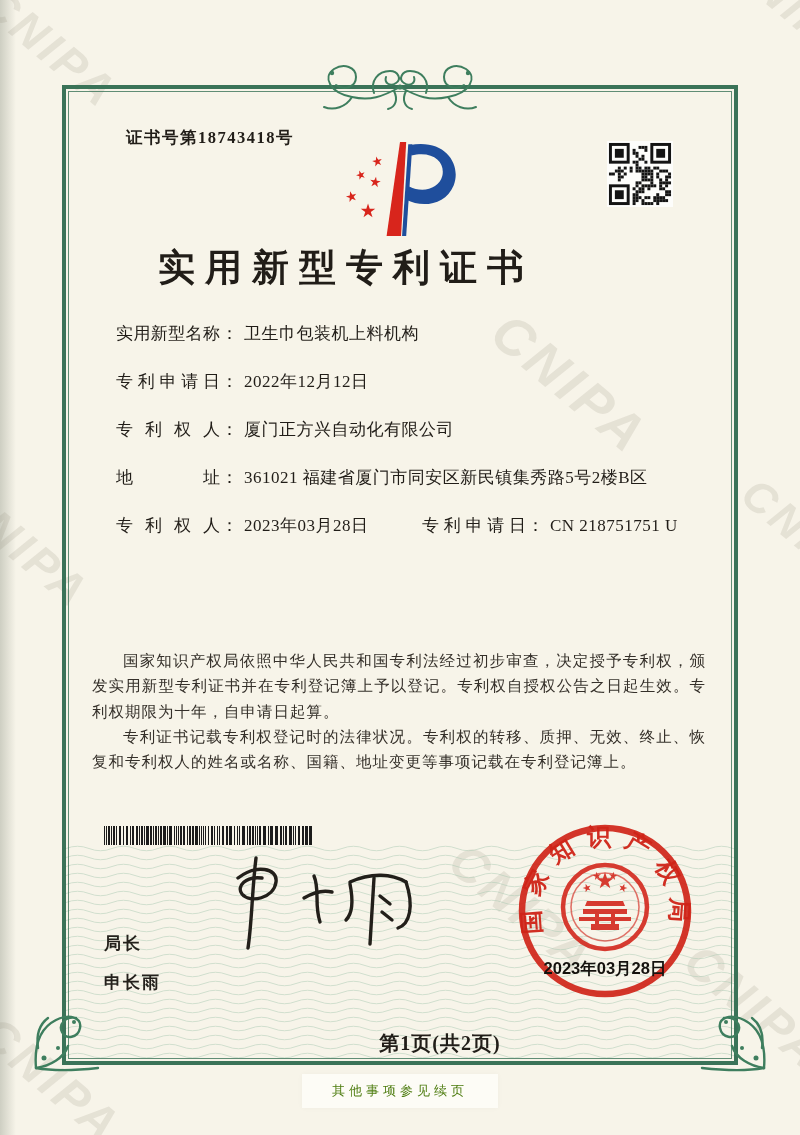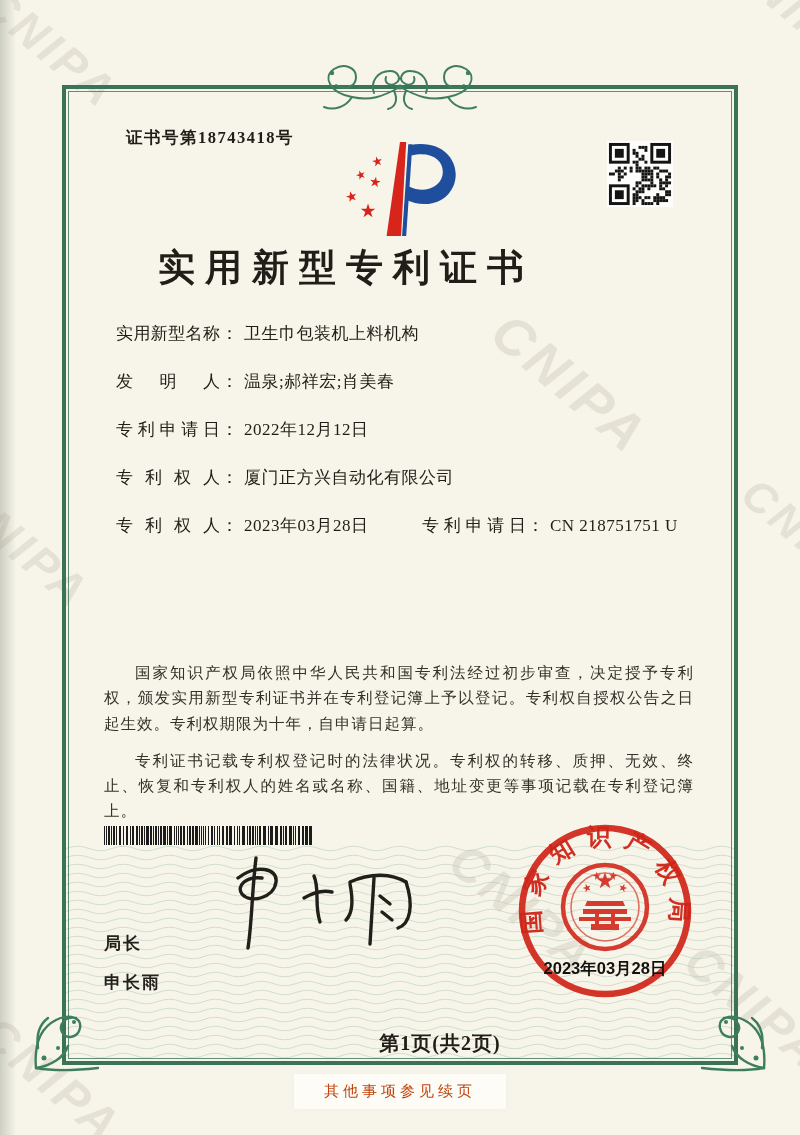--- a/index.html
+++ b/index.html
@@ -24,37 +24,37 @@
   
   .fields{position:absolute;left:88px;top:322px;width:622px;margin-left:28px;}
   .frow{height:20px;margin-bottom:28px;font-size:17px;white-space:nowrap;}
   .flabel{display:inline-block;width:104px;text-align:justify;text-align-last:justify;vertical-align:top;}
   .fcolon{display:inline-block;margin:0 6px 0 1px;}
   .fvalue{letter-spacing:.5px;}
   .grant-gap{display:inline-block;width:28px;}
   
   .paras{position:absolute;left:92px;top:648px;width:614px;font-size:15.5px;line-height:1.63;
          letter-spacing:1px;color:#35302a;text-align:justify;}
-  .paras p{margin:12px;text-indent:2em;}
+  .paras p{margin:0;text-indent:2em;}
   
   .barcode{position:absolute;left:104px;top:826px;}
   .signer{position:absolute;left:104px;top:884px;font-family:"Liberation Sans",sans-serif;
           font-weight:600;font-size:17px;letter-spacing:2px;color:#24211c;margin-top:48px;}
   .signer div{margin-bottom:16px;}
   .signature{position:absolute;left:222px;top:848px;}
   
   .seal{position:absolute;left:511px;top:817px;width:188px;height:188px;}
   .seal-date{position:absolute;left:528px;top:958px;width:154px;text-align:center;
              font-family:"Liberation Sans",sans-serif;font-weight:700;font-size:16.5px;color:#15120e;}
   
   .page-ind{position:absolute;left:62px;top:1030px;width:756px;text-align:center;
             font-size:20px;font-weight:600;letter-spacing:1px;}
   .note-wrap{position:absolute;left:0;top:1074px;width:800px;text-align:center;}
-  .note{display:inline-block;background:#fdfcf6;padding:8px 30px;font-size:15px;
-        letter-spacing:4px;color:#c2410c;box-shadow:0 0 6px rgba(0,0,0,.03);}
+  .note{display:inline-block;background:#fdfcf6;padding:8px 30px;font-size:13px;
+        letter-spacing:4px;color:#4d7c0f;box-shadow:0 0 6px rgba(0,0,0,.03);}
   svg{display:block;}
 </style>
 </head>
 <body>
 
 <div class="page">
 
   <svg width="0" height="0">
     <defs>
       <path id="star" d="M0,-1L0.588,0.809L-0.951,-0.309L0.951,-0.309L-0.588,0.809Z"></path>
@@ -275,27 +275,27 @@
       </svg>
     </div>
 
   <div class="title">实用新型专利证书</div>
 
   <div class="fields">
     <div class="frow">
       <span class="flabel">实用新型名称</span><span class="fcolon">：</span><span class="fvalue">卫生巾包装机上料机构</span>
     </div>
     <div class="frow">
-      <span class="flabel">发明人</span><span class="fcolon">：</span><span class="fvalue">温泉;郝祥宏;肖美春</span>
-    </div>
-    <div class="frow">
       <span class="flabel">专利申请日</span><span class="fcolon">：</span><span class="fvalue">2022年12月12日</span>
     </div>
     <div class="frow">
       <span class="flabel">专利权人</span><span class="fcolon">：</span><span class="fvalue">厦门正方兴自动化有限公司</span>
+    </div>
+    <div class="frow">
+      <span class="flabel">地址</span><span class="fcolon">：</span><span class="fvalue">361021 福建省厦门市同安区新民镇集秀路5号2楼B区</span>
     </div>
     <div class="frow">
       <span class="flabel">专利权人</span><span class="fcolon">：</span><span class="fvalue" style="display:inline-block;min-width:150px;">2023年03月28日</span><span class="grant-gap"></span><span class="flabel">专利申请日</span><span class="fcolon">：</span><span class="fvalue">CN 218751751 U</span>
     </div>
   </div>
 
   <div class="paras">
     <p>国家知识产权局依照中华人民共和国专利法经过初步审查，决定授予专利权，颁发实用新型专利证书并在专利登记簿上予以登记。专利权自授权公告之日起生效。专利权期限为十年，自申请日起算。</p>
     <p>专利证书记载专利权登记时的法律状况。专利权的转移、质押、无效、终止、恢复和专利权人的姓名或名称、国籍、地址变更等事项记载在专利登记簿上。</p>
   </div>

